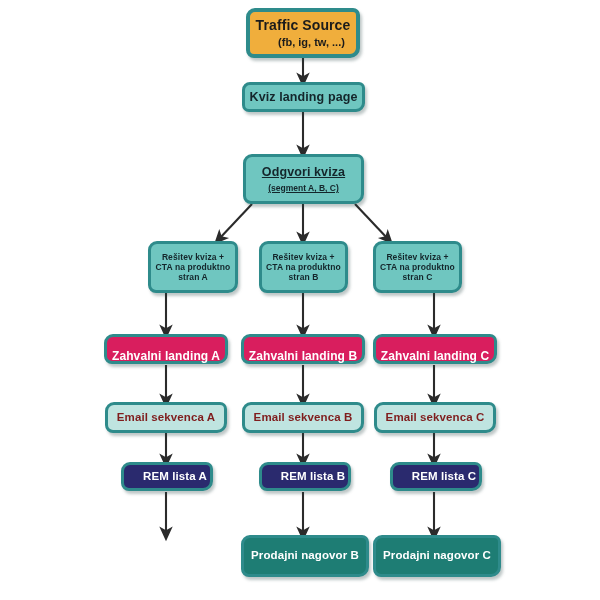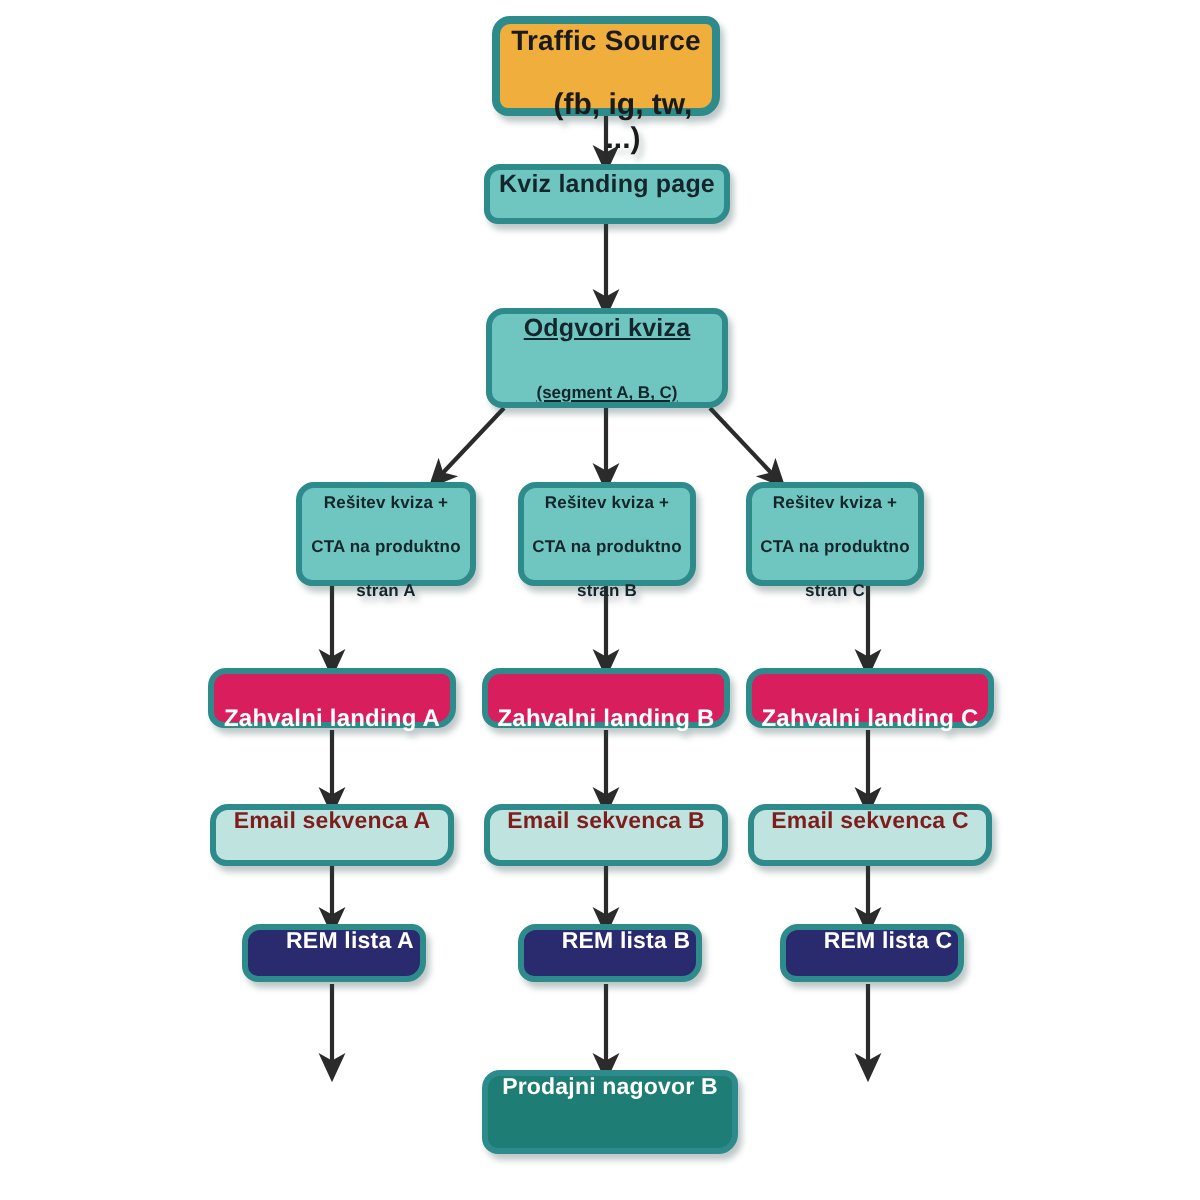--- a/index.html
+++ b/index.html
@@ -24,46 +24,45 @@
     width: 600px;
     height: 600px;
     pointer-events: none;
   }
   .node {
     position: absolute;
     box-sizing: border-box;
     display: flex;
     flex-direction: column;
     align-items: center;
-    justify-content: space-between;
+    justify-content: center;
     text-align: center;
     line-height: 1.18;
     border-style: solid;
     border-color: #2E8B8B;
     
     border-radius: 9px 7px 10px 8px;
     filter: drop-shadow(2px 3px 1.5px rgba(40,70,70,0.30));
-    gap: 12px;
   }
   .node .main {
     font-weight: bold;
     letter-spacing: 0.1px;
   }
   .node .sub {
     font-weight: bold;
     margin-top: 3px;
   }
   
   .n-traffic {
     background: #F0AE3C;
     border-width: 4px;
     color: #1b1b1b;
   }
   .n-traffic .main { font-size: 14px; }
-  .n-traffic .sub  { font-size: 15px; margin-left: 17px; }
+  .n-traffic .sub  { font-size: 11px; margin-left: 17px; }
 
   .n-teal-mid {
     background: #6FC6C0;
     border-width: 3px;
     color: #14262b;
   }
   .n-teal-mid .main { font-size: 12.5px; }
   .n-teal-mid .sub  { font-size: 8.5px; }
 
   .n-branch {
@@ -197,14 +196,17 @@
   <div class="node n-navy" style="left:259px; top:462px; width:92px; height:29px;">
     <span class="main">REM lista B</span>
   </div>
   <div class="node n-navy" style="left:390px; top:462px; width:92px; height:29px;">
     <span class="main">REM lista C</span>
   </div>
 
   <div class="node n-darkteal" style="left:241px; top:535px; width:128px; height:42px;">
     <span class="main">Prodajni nagovor B</span>
   </div>
+  <div class="node n-darkteal" style="left:373px; top:535px; width:128px; height:42px;">
+    <span class="main">Prodajni nagovor C</span>
+  </div>
 
 </div>
 
 </body></html>

